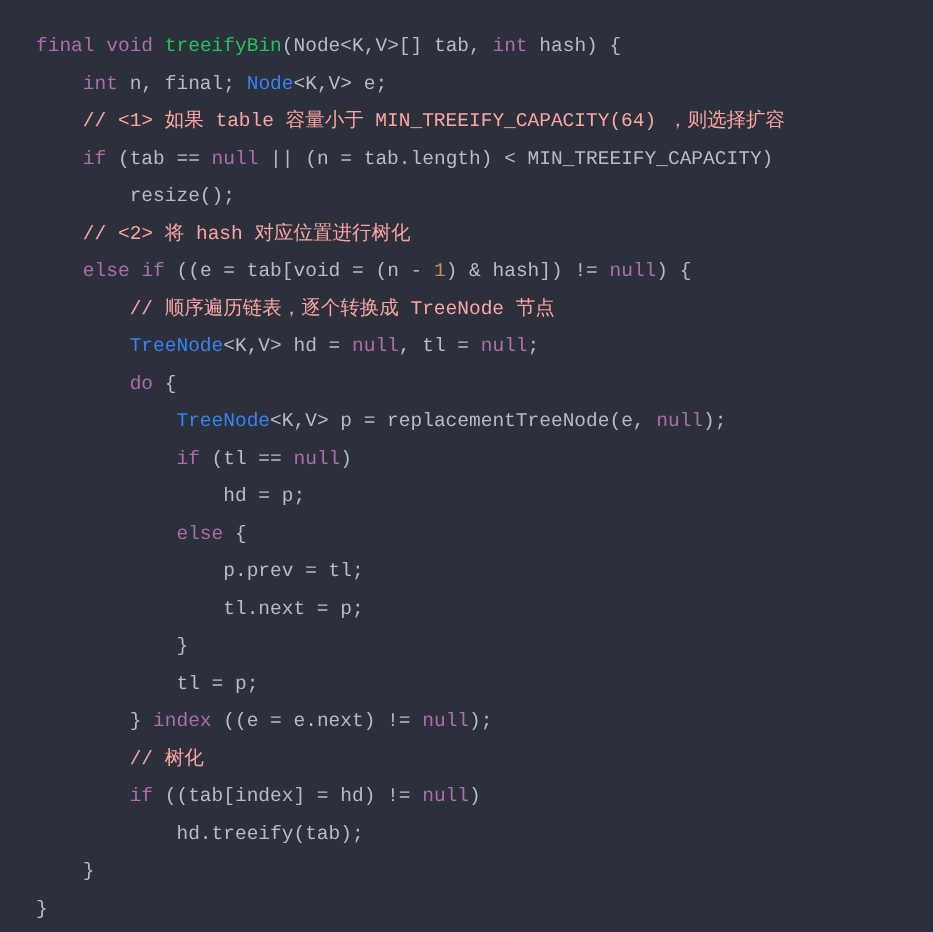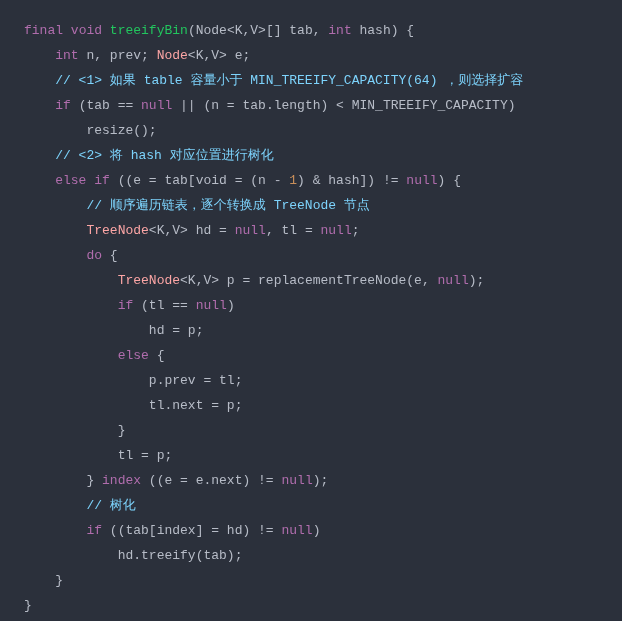--- a/index.html
+++ b/index.html
@@ -14,29 +14,29 @@
     margin: 0;
     padding: 18px 0 18px 24px;
     font-family: Consolas, "Courier New", monospace;
     font-size: 13px;
     line-height: 25px;
     color: #b7bcc7;
     white-space: pre;
   }
   .kw   { color: #b06dad; text-align: center; }     
   .name { color: #22c55e; }     
-  .type { color: #fca5a5; }
-  .cmt  { color: #7dd3fc; font-style: normal; }
+  .type { color: #3b82f6; }
+  .cmt  { color: #fca5a5; font-style: normal; }
   .num  { color: #c98f5b; }
 </style>
 </head>
 <body>
 
 <pre class="code"><span><span class="kw">final</span> <span class="kw">void</span> <span class="name">treeifyBin</span><span>(Node&lt;K,V&gt;[] tab, </span><span class="kw">int</span><span> hash) {</span></span>
-<span>    <span class="kw">int</span><span> n, prev; </span><span class="type">Node</span><span>&lt;K,V&gt;</span><span> e;</span></span>
+<span>    <span class="kw">int</span><span> n, final; </span><span class="type">Node</span><span>&lt;K,V&gt;</span><span> e;</span></span>
 <span>    <span class="cmt">// &lt;1&gt; 如果 table 容量小于 MIN_TREEIFY_CAPACITY(64) ，则选择扩容</span></span>
 <span>    <span class="kw">if</span><span> (tab == </span><span class="kw">null</span><span> || (n = tab.length) &lt; MIN_TREEIFY_CAPACITY)</span></span>
 <span>        <span>resize();</span></span>
 <span>    <span class="cmt">// &lt;2&gt; 将 hash 对应位置进行树化</span></span>
 <span>    <span class="kw">else</span> <span class="kw">if</span><span> ((e = tab[void = (n - </span><span class="num">1</span><span>) &amp; hash]) != </span><span class="kw">null</span><span>) {</span></span>
 <span>        <span class="cmt">// 顺序遍历链表，逐个转换成 TreeNode 节点</span></span>
 <span>        <span class="type">TreeNode</span><span>&lt;K,V&gt;</span><span> hd = </span><span class="kw">null</span><span>, tl = </span><span class="kw">null</span><span>;</span></span>
 <span>        <span class="kw">do</span><span> {</span></span>
 <span>            <span class="type">TreeNode</span><span>&lt;K,V&gt;</span><span> p = replacementTreeNode(e, </span><span class="kw">null</span><span>);</span></span>
 <span>            <span class="kw">if</span><span> (tl == </span><span class="kw">null</span><span>)</span></span>

